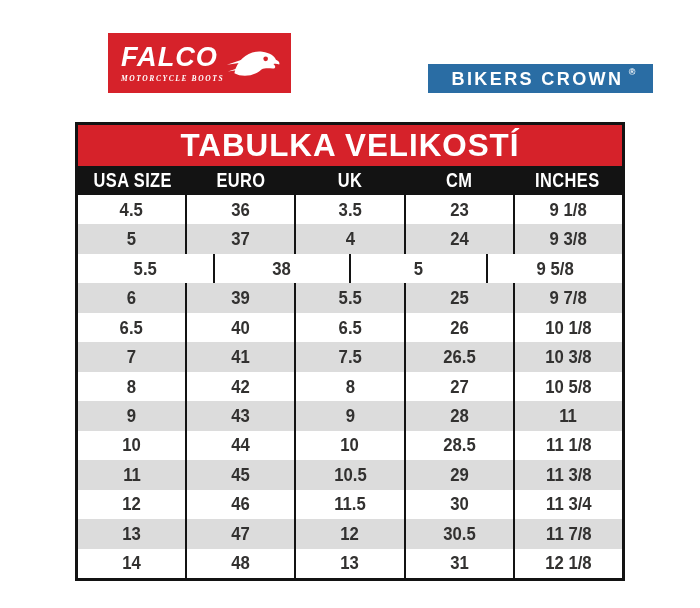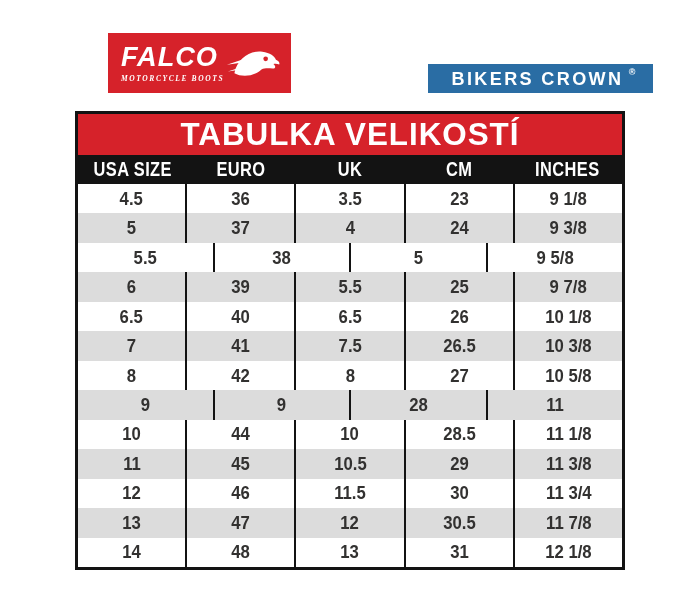--- a/index.html
+++ b/index.html
@@ -56,21 +56,21 @@
     font-weight: bold; font-size: 19px; letter-spacing: 2.5px;
     transform: scaleX(0.95); white-space: nowrap;
   }
   .bc-reg {
     font-weight: bold; font-size: 9px;
     position: relative; top: -7px; left: 1px;
   }
 
   
   .chart {
-    position: absolute; left: 75px; top: 111px;
+    position: absolute; left: 75px; top: 122px;
     width: 550px;
     border: 3px solid var(--grid);
     background: var(--row-bg);
   }
   .banner {
     height: 41px; background: var(--brand-red);
     display: flex; align-items: center; justify-content: center;
   }
   .banner-title {
     color: #fff; font-weight: bold; font-size: 32px;
@@ -258,20 +258,23 @@
           </div>
           <div class="cell">
             <span class="num">10 5/8</span>
           </div>
         </div>
         <div class="row alt">
           <div class="cell">
             <span class="num">9</span>
           </div>
           <div class="cell">
+            <span class="num">43</span>
+          </div>
+          <div class="cell">
             <span class="num">9</span>
           </div>
           <div class="cell">
             <span class="num">28</span>
           </div>
           <div class="cell">
             <span class="num">11</span>
           </div>
         </div>
         <div class="row">

